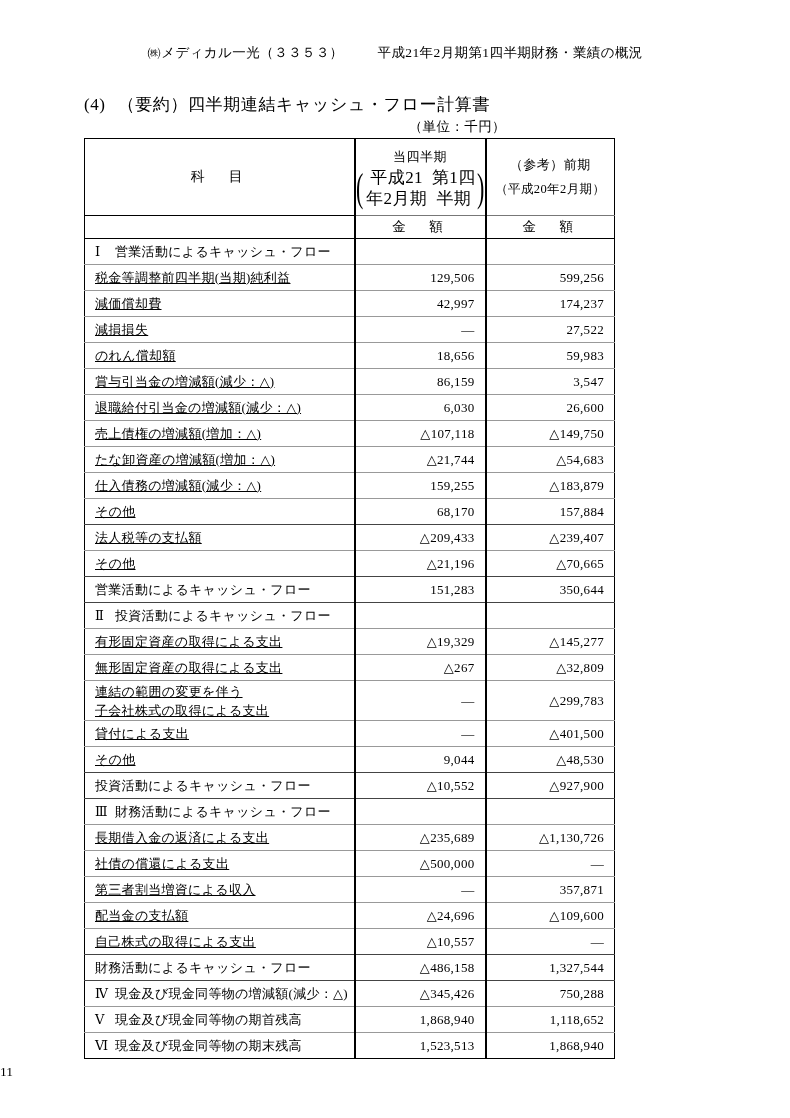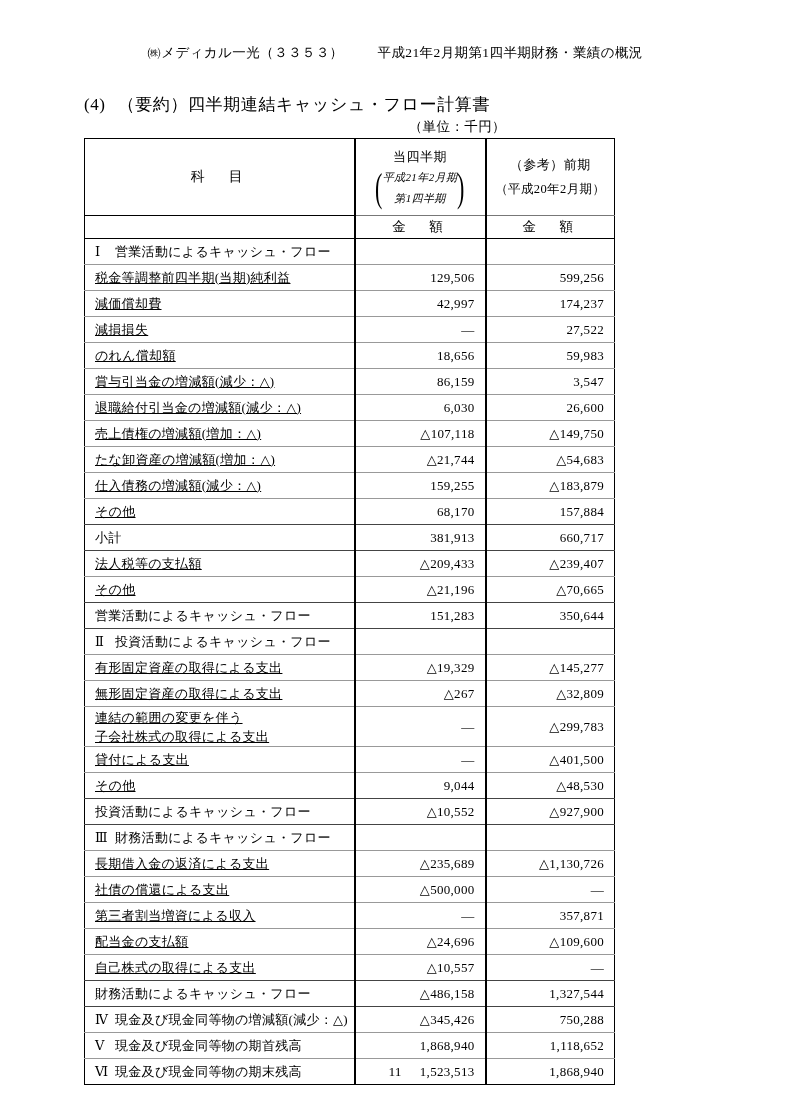--- a/index.html
+++ b/index.html
@@ -118,25 +118,24 @@
   .brk {
     font-size: 40px;
     line-height: 0.8;
     font-family: "Liberation Serif", serif;
     transform: scaleX(0.55);
     display: inline-block;
     margin: 0 -3px;
   }
   .cur-brack-inner {
     display: flex;
-    flex-direction: column;
-    font-size: 11px;
+    flex-direction: row;
+    font-size: 17px;
     line-height: 21px;
     letter-spacing: 0.4px;
-    font-style: italic;
   }
   .prev-l1 { font-size: 13px; line-height: 24px; letter-spacing: 0.5px; }
   .prev-l2 { font-size: 12.5px; line-height: 24px; letter-spacing: 0.4px; }
 
   
   tbody tr { height: 26px; }
   tbody td { border-bottom: 0.9px solid #999; }
   tbody tr:last-child td { border-bottom: none; }
 
   td.label {
@@ -165,21 +164,20 @@
   .two-line .label { line-height: 19px; white-space: normal; }
 
   .rnum { display: inline-block; min-width: 20px; }
 
   
   .page-number {
     position: absolute;
     bottom: 38px;
     left: 0;
     width: 790px;
-    text-align: center;
     font-size: 13.5px;
     font-family: Liberation Serif, serif;
   }
 </style>
 </head>
 <body>
 
 <div class="page">
 
   <div class="doc-header">
@@ -272,25 +270,20 @@
         <tr>
           <td class="label lv-item">仕入債務の増減額(減少：△)</td>
           <td class="num col-cur">159,255</td>
           <td class="num col-prev">△183,879</td>
         </tr>
         <tr class="sep-strong">
           <td class="label lv-item">その他</td>
           <td class="num col-cur">68,170</td>
           <td class="num col-prev">157,884</td>
         </tr>
-        <tr class="sep-strong">
-          <td class="label lv-total">小計</td>
-          <td class="num col-cur">381,913</td>
-          <td class="num col-prev">660,717</td>
-        </tr>
         <tr>
           <td class="label lv-item">法人税等の支払額</td>
           <td class="num col-cur">△209,433</td>
           <td class="num col-prev">△239,407</td>
         </tr>
         <tr class="sep-strong">
           <td class="label lv-item">その他</td>
           <td class="num col-cur">△21,196</td>
           <td class="num col-prev">△70,665</td>
         </tr>

